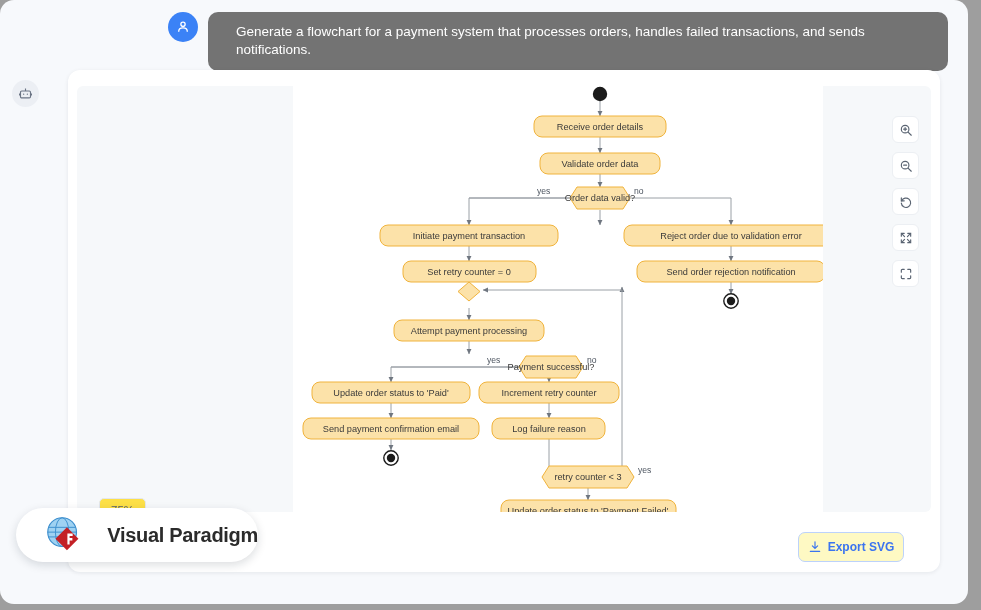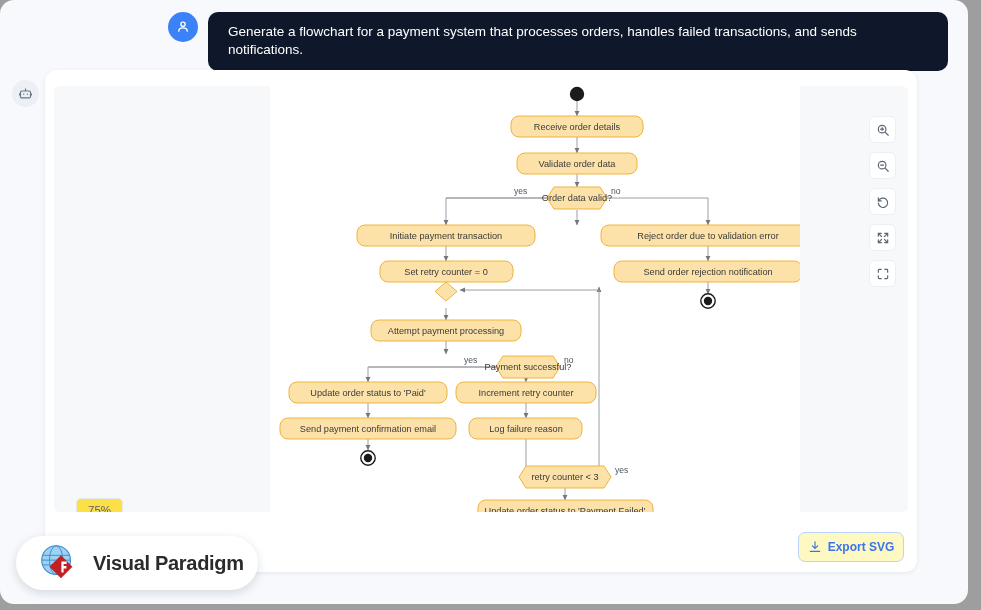--- a/index.html
+++ b/index.html
@@ -22,38 +22,38 @@
     position: absolute; left: 168px; top: 12px;
     width: 780px; display: flex; align-items: flex-start; gap: 10px;
   }
   .avatar {
     width: 30px; height: 30px; border-radius: 50%;
     background: #3b82f6; flex: 0 0 30px;
     display: flex; align-items: center; justify-content: center;
   }
   .avatar svg { display: block; }
   .bubble {
-    background: #0f172a; color: #ffffff;
+    background: #737373; color: #ffffff;
     border-radius: 10px;
-    padding: 11px 16px 12px 20px;
+    padding: 11px 16px 12px 28px;
     font-size: 13.5px; line-height: 1.35;
     width: 740px;
   }
 
   
   .bot-icon {
     position: absolute; left: 12px; top: 80px;
     width: 27px; height: 27px; border-radius: 50%;
     background: #eceff4;
     display: flex; align-items: center; justify-content: center;
   }
 
   
   .card {
-    position: absolute; left: 45px; top: 70px;
+    position: absolute; left: 68px; top: 70px;
     width: 872px; height: 502px;
     background: #ffffff;
     border-radius: 12px;
     box-shadow: 0 1px 4px rgba(16,24,40,.08);
     overflow: hidden;
   }
   .canvas {
     position: absolute; left: 9px; top: 16px;
     width: 854px; height: 426px;
     background: #f6f8fa;
@@ -102,26 +102,27 @@
     position: absolute; left: 798px; top: 532px;
     width: 106px; height: 30px;
     border: 1px solid #bcd2fb; border-radius: 7px;
     background: #fef9c3; color: #3b74f0;
     font-size: 12px; font-weight: bold;
     display: flex; align-items: center; justify-content: center; gap: 6px;
     cursor: pointer;
   }
 
   .vp-badge {
-    position: absolute; left: 16px; top: 536px;
+    position: absolute; left: 16px; top: 508px;
     width: 242px; height: 54px;
     background: #ffffff; border-radius: 27px;
     box-shadow: 0 3px 10px rgba(16,24,40,.15);
-    display: flex; align-items: center; gap: 11px;
+    display: flex; align-items: center; gap: 19px;
     padding-left: 20px;
+    justify-content: flex-end;
   }
   .vp-text { line-height: 1.0; }
   .vp-l1 { font-size: 20px; font-weight: bold; color: #2b2b2b; letter-spacing:-.3px;}
   .vp-l2 { font-size: 18px; color: #4a4a4a; margin-top: 3px; }
 </style>
 </head>
 <body>
 
 <div id="app">
 

